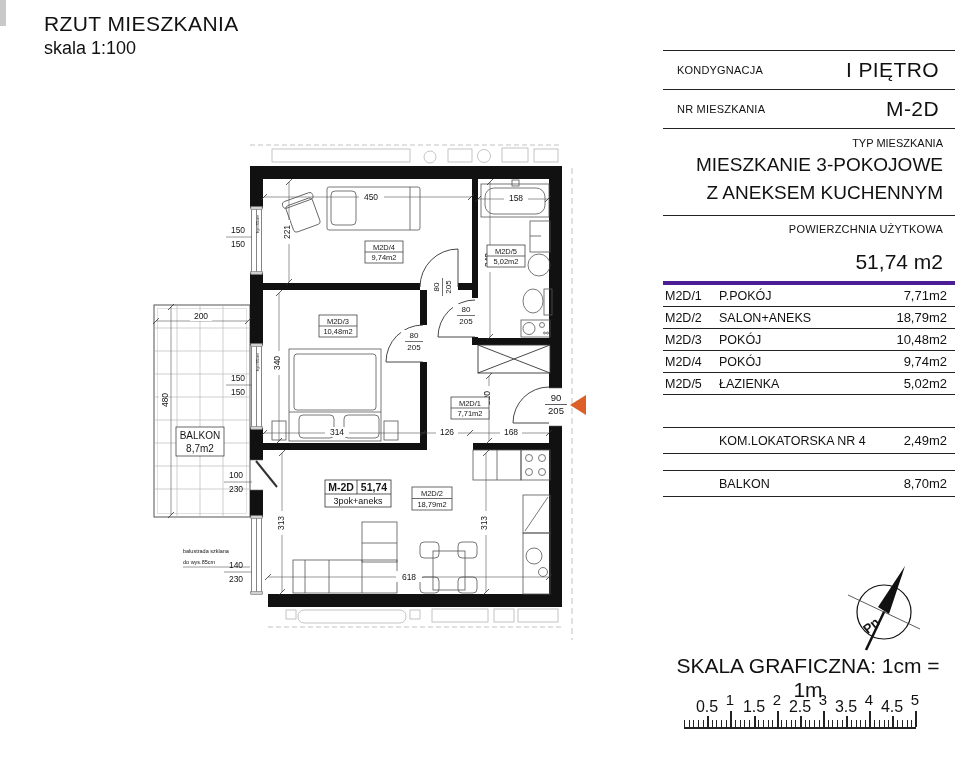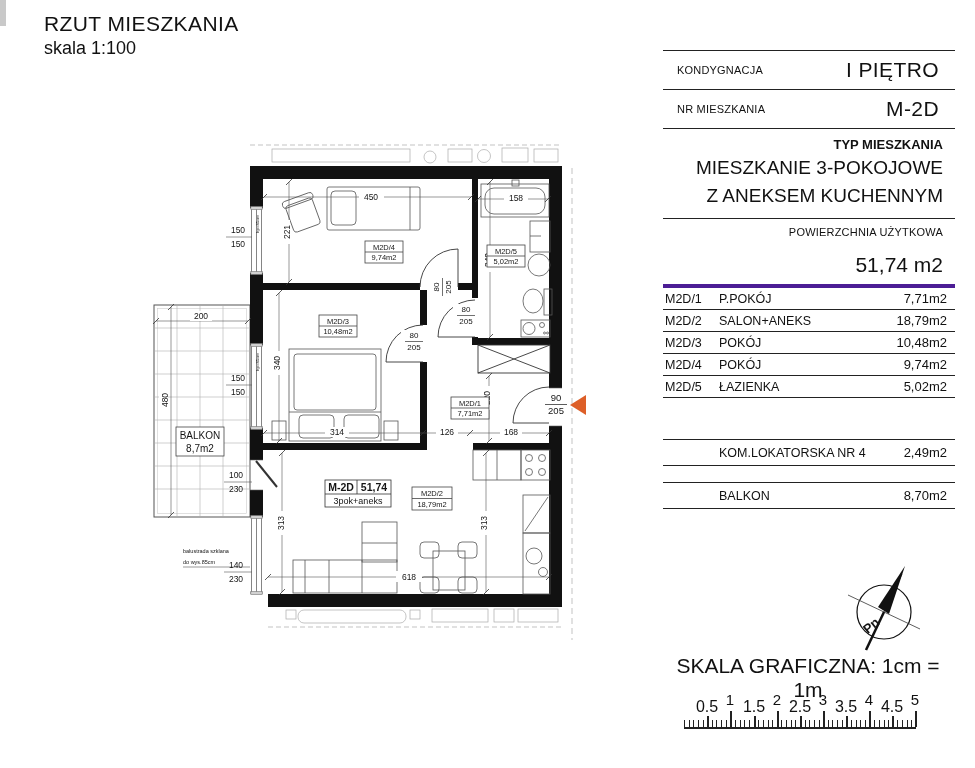--- a/index.html
+++ b/index.html
@@ -19,32 +19,32 @@
   .note{font-size:5.5px}
   .hp{font-size:4.3px}
   .pn{font-size:13px;font-weight:bold}
   
   .panel{position:absolute;left:663px;top:50px;width:292px}
   .row{display:flex;justify-content:space-between;align-items:center;border-bottom:1px solid #222;padding:7px 16px 7px 14px}
   .row.first{border-top:1px solid #222}
   .lbl{font-size:11px;font-weight:normal;letter-spacing:.2px}
   .big{font-size:21px;letter-spacing:.4px}
   .typeblock{text-align:right;border-bottom:1px solid #222;padding:8px 12px 10px 2px}
-  .typeblock .tl{font-size:13px;font-weight:bold}
+  .typeblock .tl{font-size:11px;font-weight:normal}
   .typeblock .tv{font-size:19px;line-height:25px;margin-top:3px}
   .areablock{text-align:right;border-bottom:4px solid #4c1d95;padding:7px 12px 7px 2px}
   .areablock .av{font-size:21px;margin-top:15px}
   .room-row{display:flex;align-items:baseline;border-bottom:1px solid #222;padding:3px 2px;font-size:12.5px}
   .room-row .code{width:54px}
   .room-row .nm{flex:1}
   .room-row .ar{margin-left:auto;font-size:13px;padding-right:6px}
   .extra{display:flex;align-items:baseline;border-top:1px solid #222;border-bottom:1px solid #222;padding:5px 2px;font-size:12.5px}
   .extra .nm{margin-left:54px;flex:1}
   .extra .ar{font-size:13px;padding-right:6px}
-  .extra.e1{margin-top:41px}
+  .extra.e1{margin-top:32px}
   .extra.e2{margin-top:16px}
   
   .scale-title{position:absolute;left:660px;top:654px;width:296px;text-align:center;font-size:21px}
   .ruler{position:absolute;left:684px;top:694px;width:232px;height:35px}
   .ruler .baseline{position:absolute;left:0;bottom:0;width:100%;height:2px;background:#222}
   .ruler .minors{position:absolute;left:0;bottom:2px;width:100%;height:7px;
      background:repeating-linear-gradient(to right,#222 0 1px,transparent 1px 4.64px)}
   .tk{position:absolute;bottom:2px;width:1.5px;background:#222}
   .tk.h{height:11px}
   .tk.m{height:16px}

